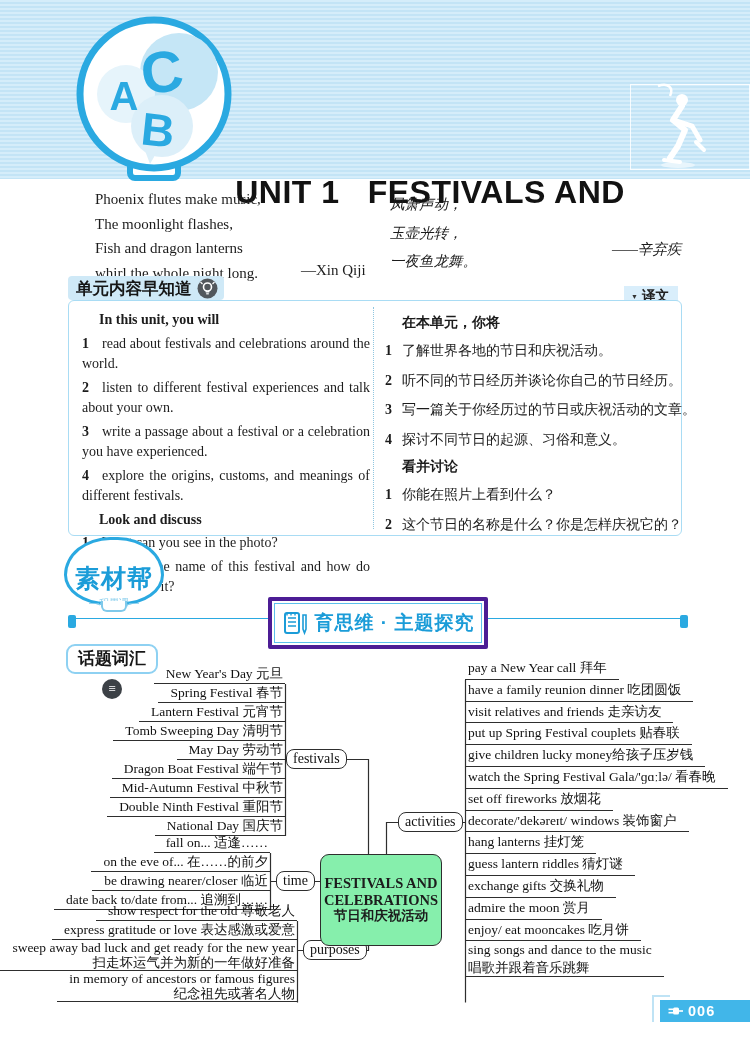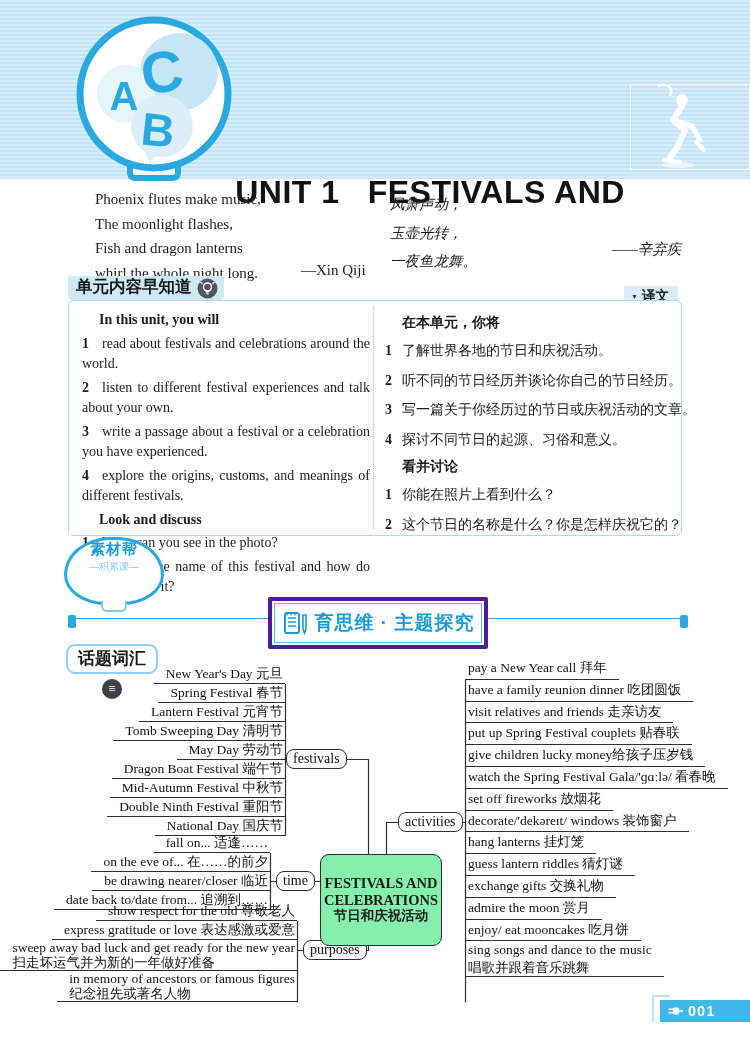--- a/index.html
+++ b/index.html
@@ -19,21 +19,21 @@
 
   
   .poem-en{position:absolute;left:95px;top:187px;font-size:15px;line-height:24.5px;}
   .poem-en-author{position:absolute;left:301px;top:247px;font-size:15px;margin-top:15px;}
   .poem-zh{position:absolute;left:390px;top:190px;font-size:14.5px;line-height:28.5px;font-style:italic;}
   .poem-zh-author{position:absolute;left:612px;top:240px;font-size:14.5px;font-style:italic;}
 
   
   .sec-badge{position:absolute;left:68px;top:276px;height:24px;background:#cfe9f7;border-radius:4px;
              padding:0 6px 0 8px;font-weight:bold;font-size:16.5px;line-height:24px;color:#161616;
-             font-family:Liberation Mono, monospace;display:flex;align-items:center;gap:5px;}
+             font-family:Liberation Sans, sans-serif;display:flex;align-items:center;gap:5px;}
   .trans-badge{position:absolute;left:624px;top:286px;background:#d9eefb;padding:1px 9px 2px 7px;
                font-weight:bold;font-size:13.5px;color:#222;display:flex;align-items:center;gap:4px;
                font-family:"Liberation Sans","DejaVu Sans",sans-serif;}
   .tri{font-size:7px;color:#333;}
   .pv-box{position:absolute;left:68px;top:300px;width:612px;height:234px;background:#fff;
           border:1.5px solid #a9dcf4;border-radius:6px;}
   .pv-divider{position:absolute;left:304px;top:6px;bottom:6px;border-left:1.5px dotted #8fc6e0;}
   .pv-col-en{position:absolute;left:13px;top:9px;width:288px;font-size:14px;line-height:20.5px;}
   .pv-col-zh{position:absolute;left:316px;top:9px;width:292px;font-size:14px;}
   .pv-h{font-weight:bold;text-indent:17px;margin:0 0 3px;}
@@ -48,21 +48,21 @@
           background:repeating-linear-gradient(180deg,#31aee6 0 3px,#4cbaea 3px 6px);
           border-radius:18px 0 0 18px;}
   .banner-title{position:absolute;left:76px;top:5px;color:#fff;font-weight:bold;font-size:21px;
                 letter-spacing:3px;font-family:"Liberation Sans","DejaVu Sans",sans-serif;}
   .banner-notch{position:absolute;left:520px;top:0;width:0;height:0;
                 border-left:25px solid transparent;border-right:25px solid transparent;
                 border-top:21px solid #cfe9f7;}
   .mat-badge{position:absolute;left:64px;top:537px;width:94px;height:62px;background:#fff;
              border:3px solid #2aa9e1;border-radius:48% 48% 44% 44%/ 58% 58% 46% 46%;
              text-align:center;font-family:"Liberation Sans","DejaVu Sans",sans-serif;}
-  .mat-badge .t1{display:block;margin-top:0;font-weight:bold;font-size:15px;color:#1b9cd8;letter-spacing:1px;}
+  .mat-badge .t1{display:block;margin-top:22px;font-weight:bold;font-size:25px;color:#1b9cd8;letter-spacing:1px;}
   .mat-badge .t2{display:block;font-size:10px;color:#86cdec;margin-top:1px;}
   .mat-base{position:absolute;left:101px;top:601px;width:22px;height:9px;background:#fff;
             border:2px solid #7fc9ea;border-top:none;border-radius:0 0 6px 6px;}
 
   
   .rule{position:absolute;top:618px;height:0;border-top:1.5px solid #2aa9e1;}
   .rule-l{left:74px;width:194px;} .rule-r{left:482px;width:202px;}
   .plug{position:absolute;width:8px;height:13px;background:#2aa9e1;border-radius:2px;top:615px;}
   .plug-l{left:68px;} .plug-r{left:680px;}
   .theme-box{position:absolute;left:268px;top:597px;width:212px;height:44px;border:4px solid #4c1d95;
@@ -79,21 +79,21 @@
               font-family:"Liberation Sans","DejaVu Sans",sans-serif;}
   .circle-ic{width:20px;height:20px;border-radius:50%;background:#3c4146;color:#fff;display:flex;
              align-items:center;justify-content:center;font-size:13px;line-height:20px;}
 
   
   .mm-svg{position:absolute;left:0;top:0;pointer-events:none;}
   .mm-group{position:absolute;display:flex;flex-direction:column;}
   .mm-item{border-bottom:1.2px solid #2e2e2e;font-size:13.5px;color:#111;}
   .mm-line{display:block;white-space:nowrap;line-height:18px;}
   .g-right{align-items:flex-end;}
-  .g-right .mm-item{padding:0 2px 0 12px;}
+  .g-right .mm-item{text-align:right;padding:0 2px 0 12px;}
   .g-fest{right:465px;top:665px;} .g-time{right:480px;top:834px;} .g-purp{right:453px;top:902px;}
   .g-act{left:465px;top:658px;align-items:flex-start;}
   .g-act .mm-item{padding:0 12px 0 3px;}
   .g-act .mm-line{line-height:20.8px;}
   .mm-item.multi .mm-line{line-height:15px;}
   .g-act .mm-item.multi .mm-line{line-height:17.4px;}
   .g-purp .mm-item.multi .mm-line{line-height:15px;}
   .mm-node{position:absolute;border:1.2px solid #2e2e2e;border-radius:8px;background:#fff;
            font-size:14px;line-height:18px;padding:0 6px;color:#111;}
   .n-fest{left:286px;top:749px;} .n-time{left:276px;top:871px;}
@@ -370,16 +370,16 @@
   </div>
 
   <div class="pg-frame"></div>
   <div class="pg-badge">
     <svg width="15" height="12" viewBox="0 0 15 12">
       <rect x="5" y="2.5" width="6" height="7" rx="1.5" fill="#ffffff"></rect>
       <rect x="0.5" y="3.5" width="4.5" height="1.6" fill="#ffffff"></rect>
       <rect x="0.5" y="6.9" width="4.5" height="1.6" fill="#ffffff"></rect>
       <rect x="11" y="5.2" width="4" height="1.6" fill="#ffffff"></rect>
     </svg>
-    <span>001</span>
+    <span>006</span>
   </div>
 
 </div>
 
 </body></html>

